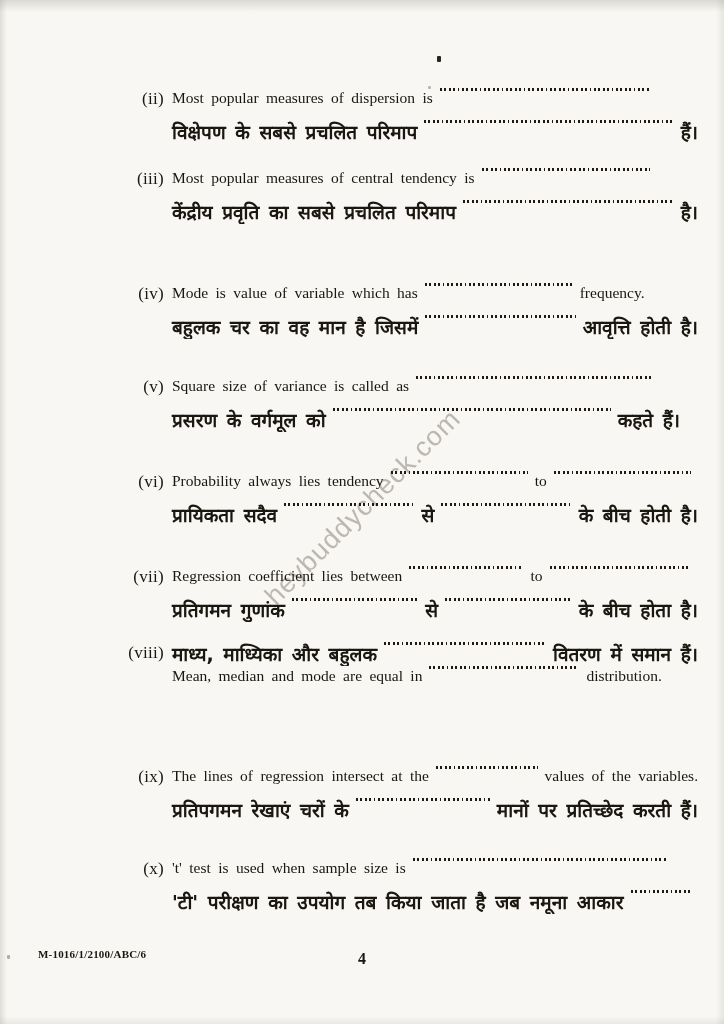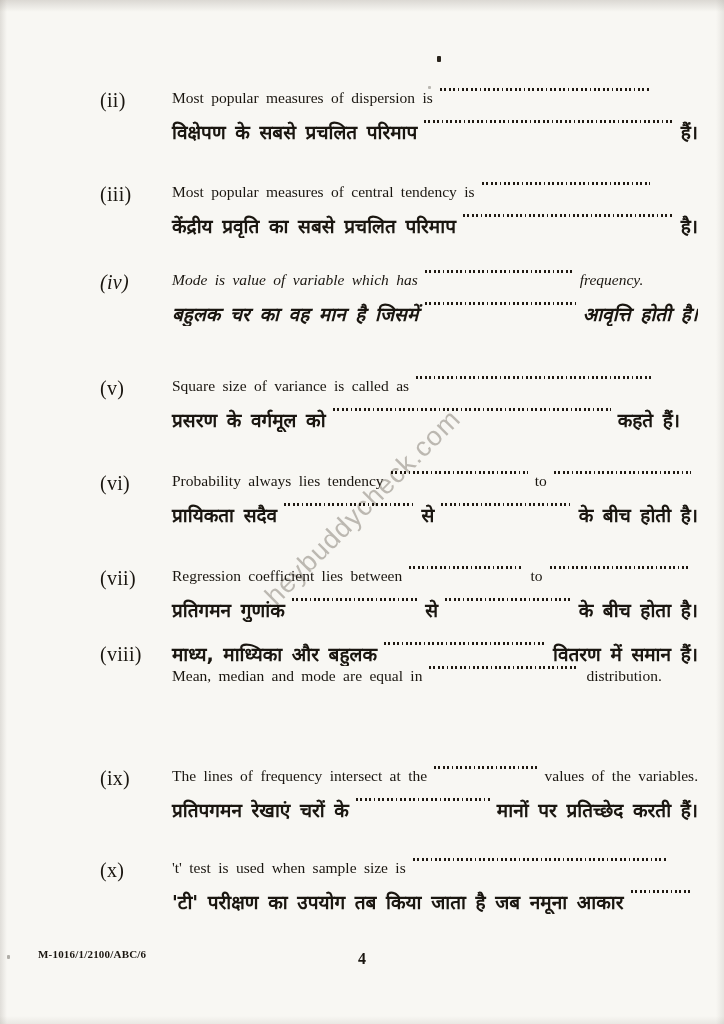--- a/index.html
+++ b/index.html
@@ -32,21 +32,21 @@
     letter-spacing:1px;
     color:rgba(128,121,112,0.50);
     transform:rotate(-45deg);
     white-space:nowrap;
     pointer-events:none;
   }
 
   .question { position:absolute; left:100px; right:26px; }
   .qnum {
     position:absolute; left:0; top:1px; width:64px;
-    text-align:left; font-size:20px; letter-spacing:0.3px;
+    text-align:right; font-size:17px; letter-spacing:0.3px;
   }
   .qline {
     display:flex; align-items:flex-start;
     white-space:nowrap; overflow:hidden;
     padding-left:72px;
   }
   .qline.en {
     font-size:15.5px; line-height:20px;
     word-spacing:3.5px;
     margin-bottom:12px;
@@ -99,33 +99,33 @@
         <div class="qline en">
           <span class="seg-text">Most popular measures of dispersion is</span>
           <span class="blank" style="width: 210px;"></span>
         </div>
         <div class="qline hi">
           <span class="seg-text">विक्षेपण के सबसे प्रचलित परिमाप</span>
           <span class="blank" style="width: 280px;"></span>
           <span class="seg-text">हैं।</span>
         </div>
       </div>
-      <div class="question" style="top: 182px;">
+      <div class="question" style="top: 168px;">
         <span class="qnum">(iii)</span>
         <div class="qline en">
           <span class="seg-text">Most popular measures of central tendency is</span>
           <span class="blank" style="width: 168px;"></span>
         </div>
         <div class="qline hi">
           <span class="seg-text">केंद्रीय प्रवृति का सबसे प्रचलित परिमाप</span>
           <span class="blank" style="width: 225px;"></span>
           <span class="seg-text">है।</span>
         </div>
       </div>
-      <div class="question" style="top: 270px; font-style: italic;">
+      <div class="question" style="top: 283px;">
         <span class="qnum">(iv)</span>
         <div class="qline en">
           <span class="seg-text">Mode is value of variable which has</span>
           <span class="blank" style="width: 148px;"></span>
           <span class="seg-text">frequency.</span>
         </div>
         <div class="qline hi">
           <span class="seg-text">बहुलक चर का वह मान है जिसमें</span>
           <span class="blank" style="width: 192px;"></span>
           <span class="seg-text">आवृत्ति होती है।</span>
@@ -184,21 +184,21 @@
         </div>
         <div class="qline en">
           <span class="seg-text">Mean, median and mode are equal in</span>
           <span class="blank" style="width: 150px;"></span>
           <span class="seg-text">distribution.</span>
         </div>
       </div>
       <div class="question" style="top: 766px;">
         <span class="qnum">(ix)</span>
         <div class="qline en">
-          <span class="seg-text">The lines of frequency intersect at the</span>
+          <span class="seg-text">The lines of regression intersect at the</span>
           <span class="blank" style="width: 138px;"></span>
           <span class="seg-text">values of the variables.</span>
         </div>
         <div class="qline hi">
           <span class="seg-text">प्रतिपगमन रेखाएं चरों के</span>
           <span class="blank" style="width: 222px;"></span>
           <span class="seg-text">मानों पर प्रतिच्छेद करती हैं।</span>
         </div>
       </div>
       <div class="question" style="top: 858px;">

